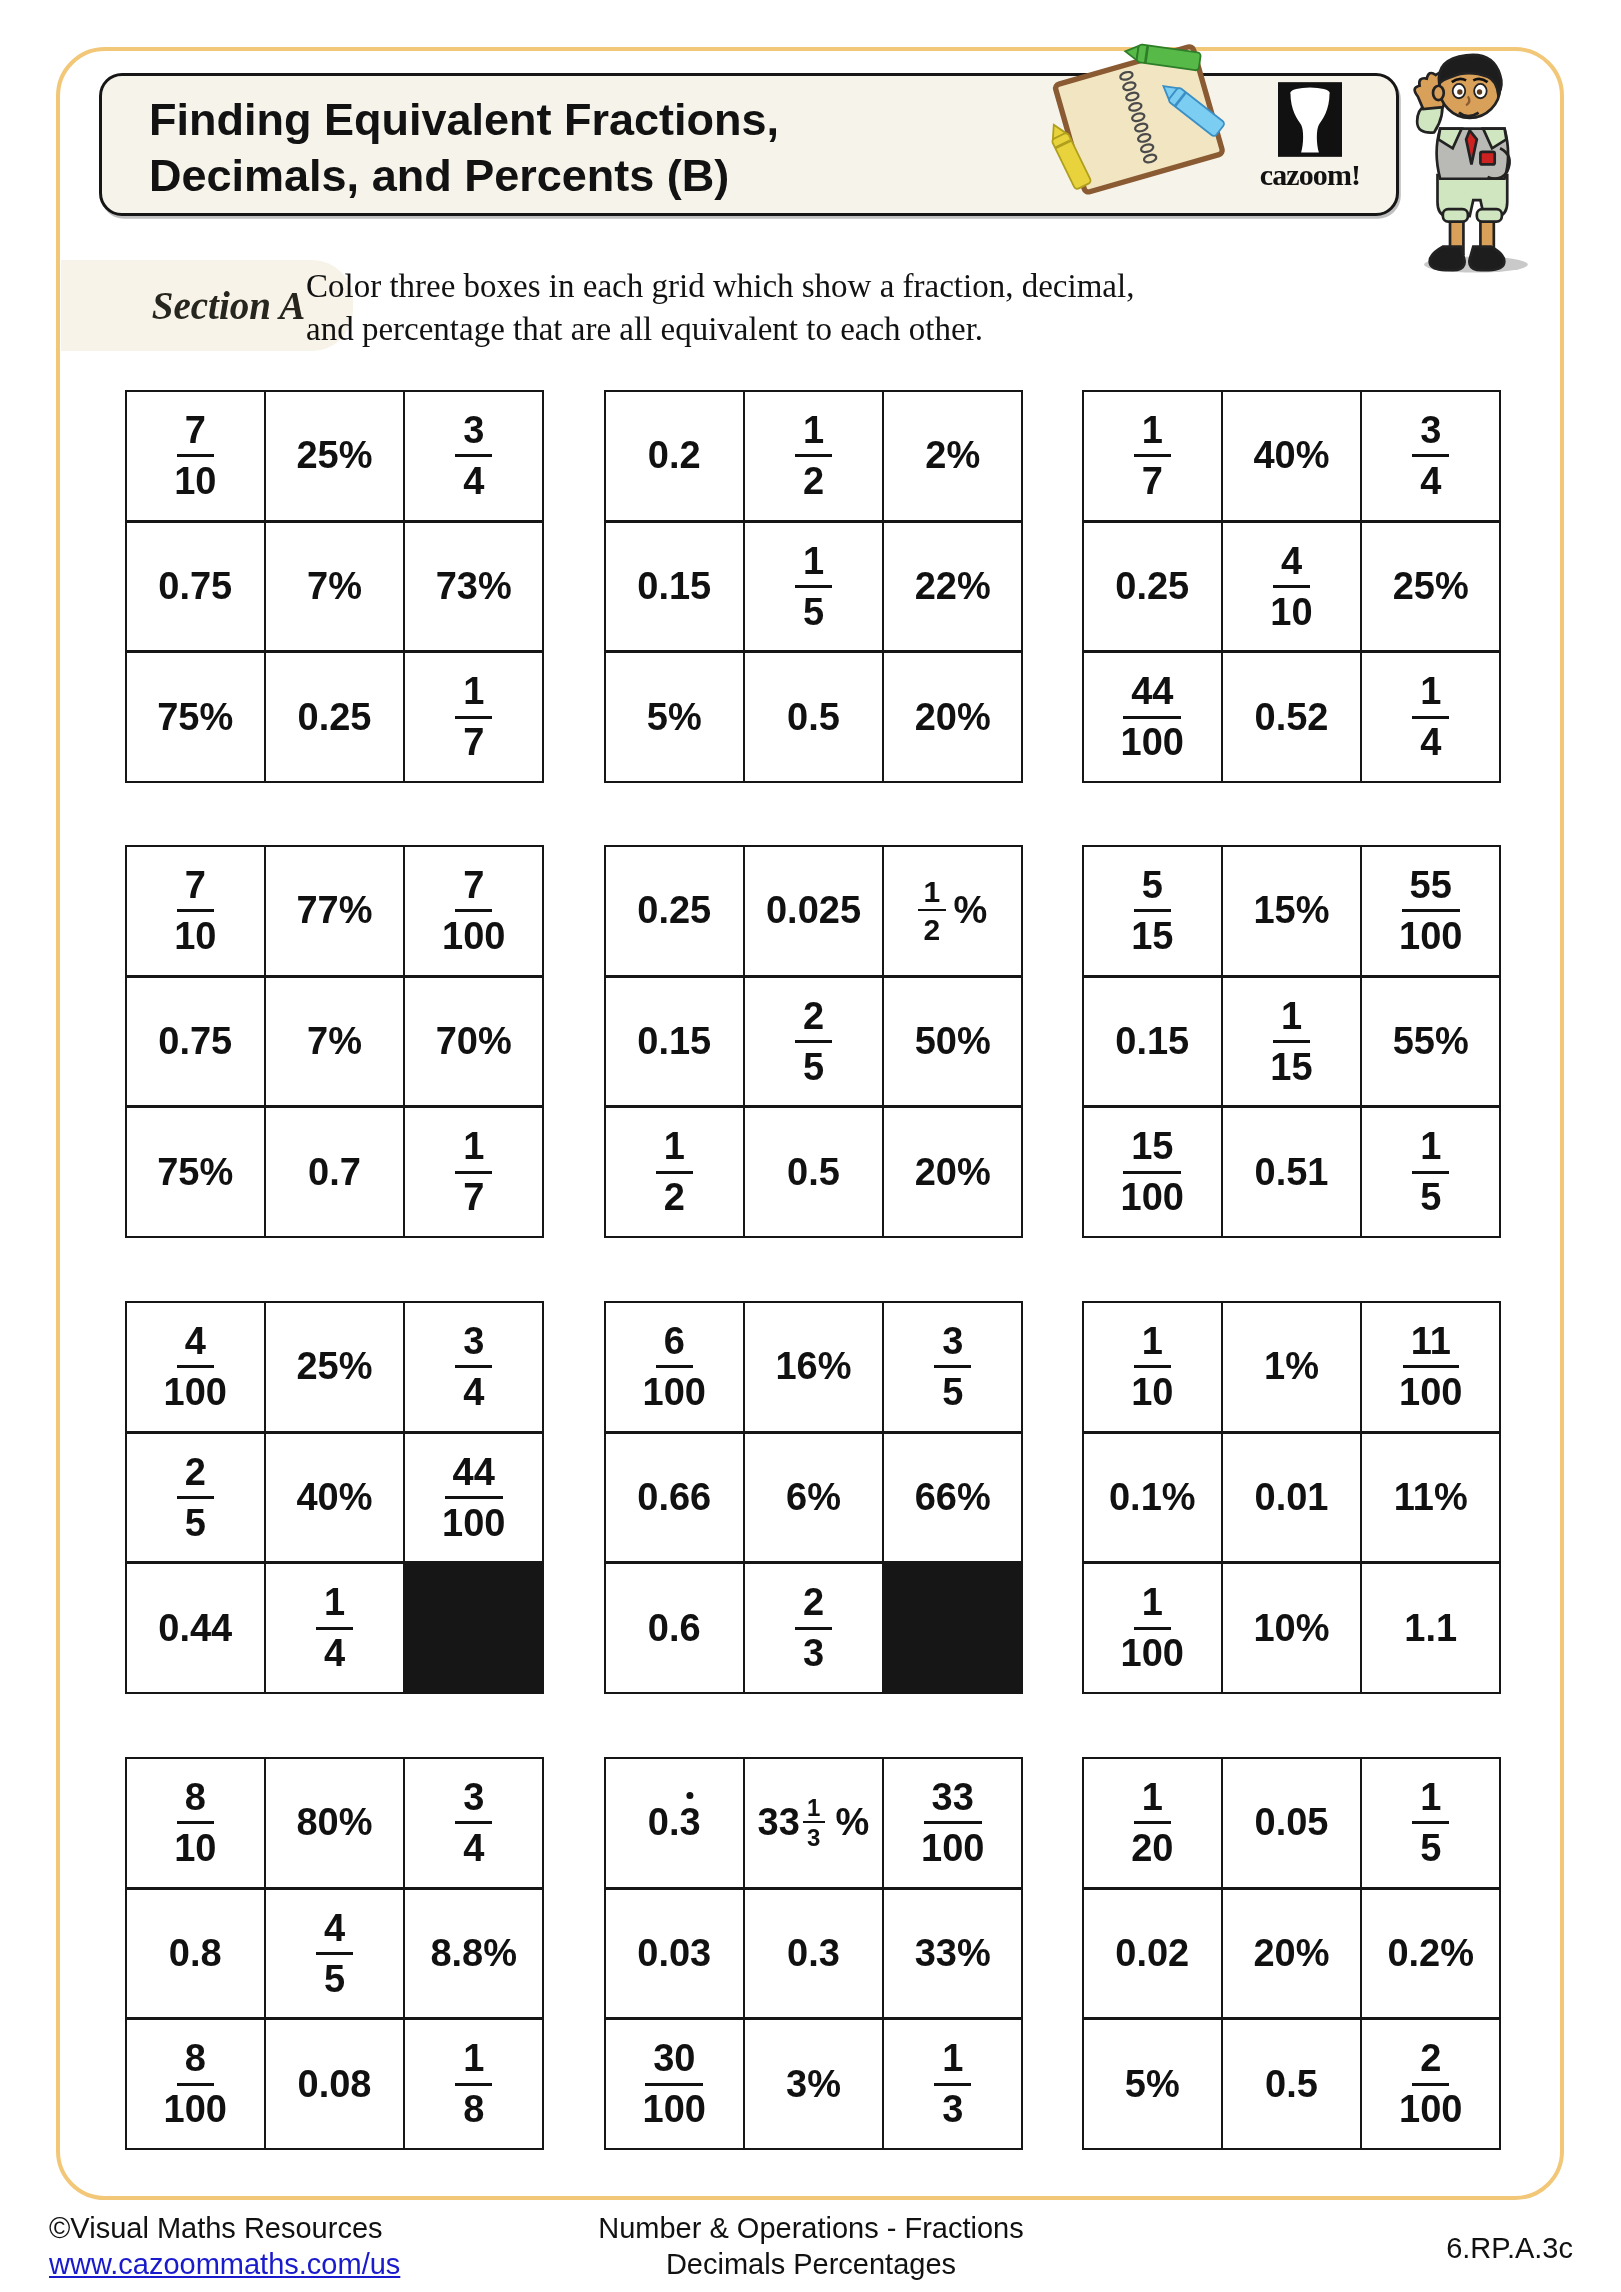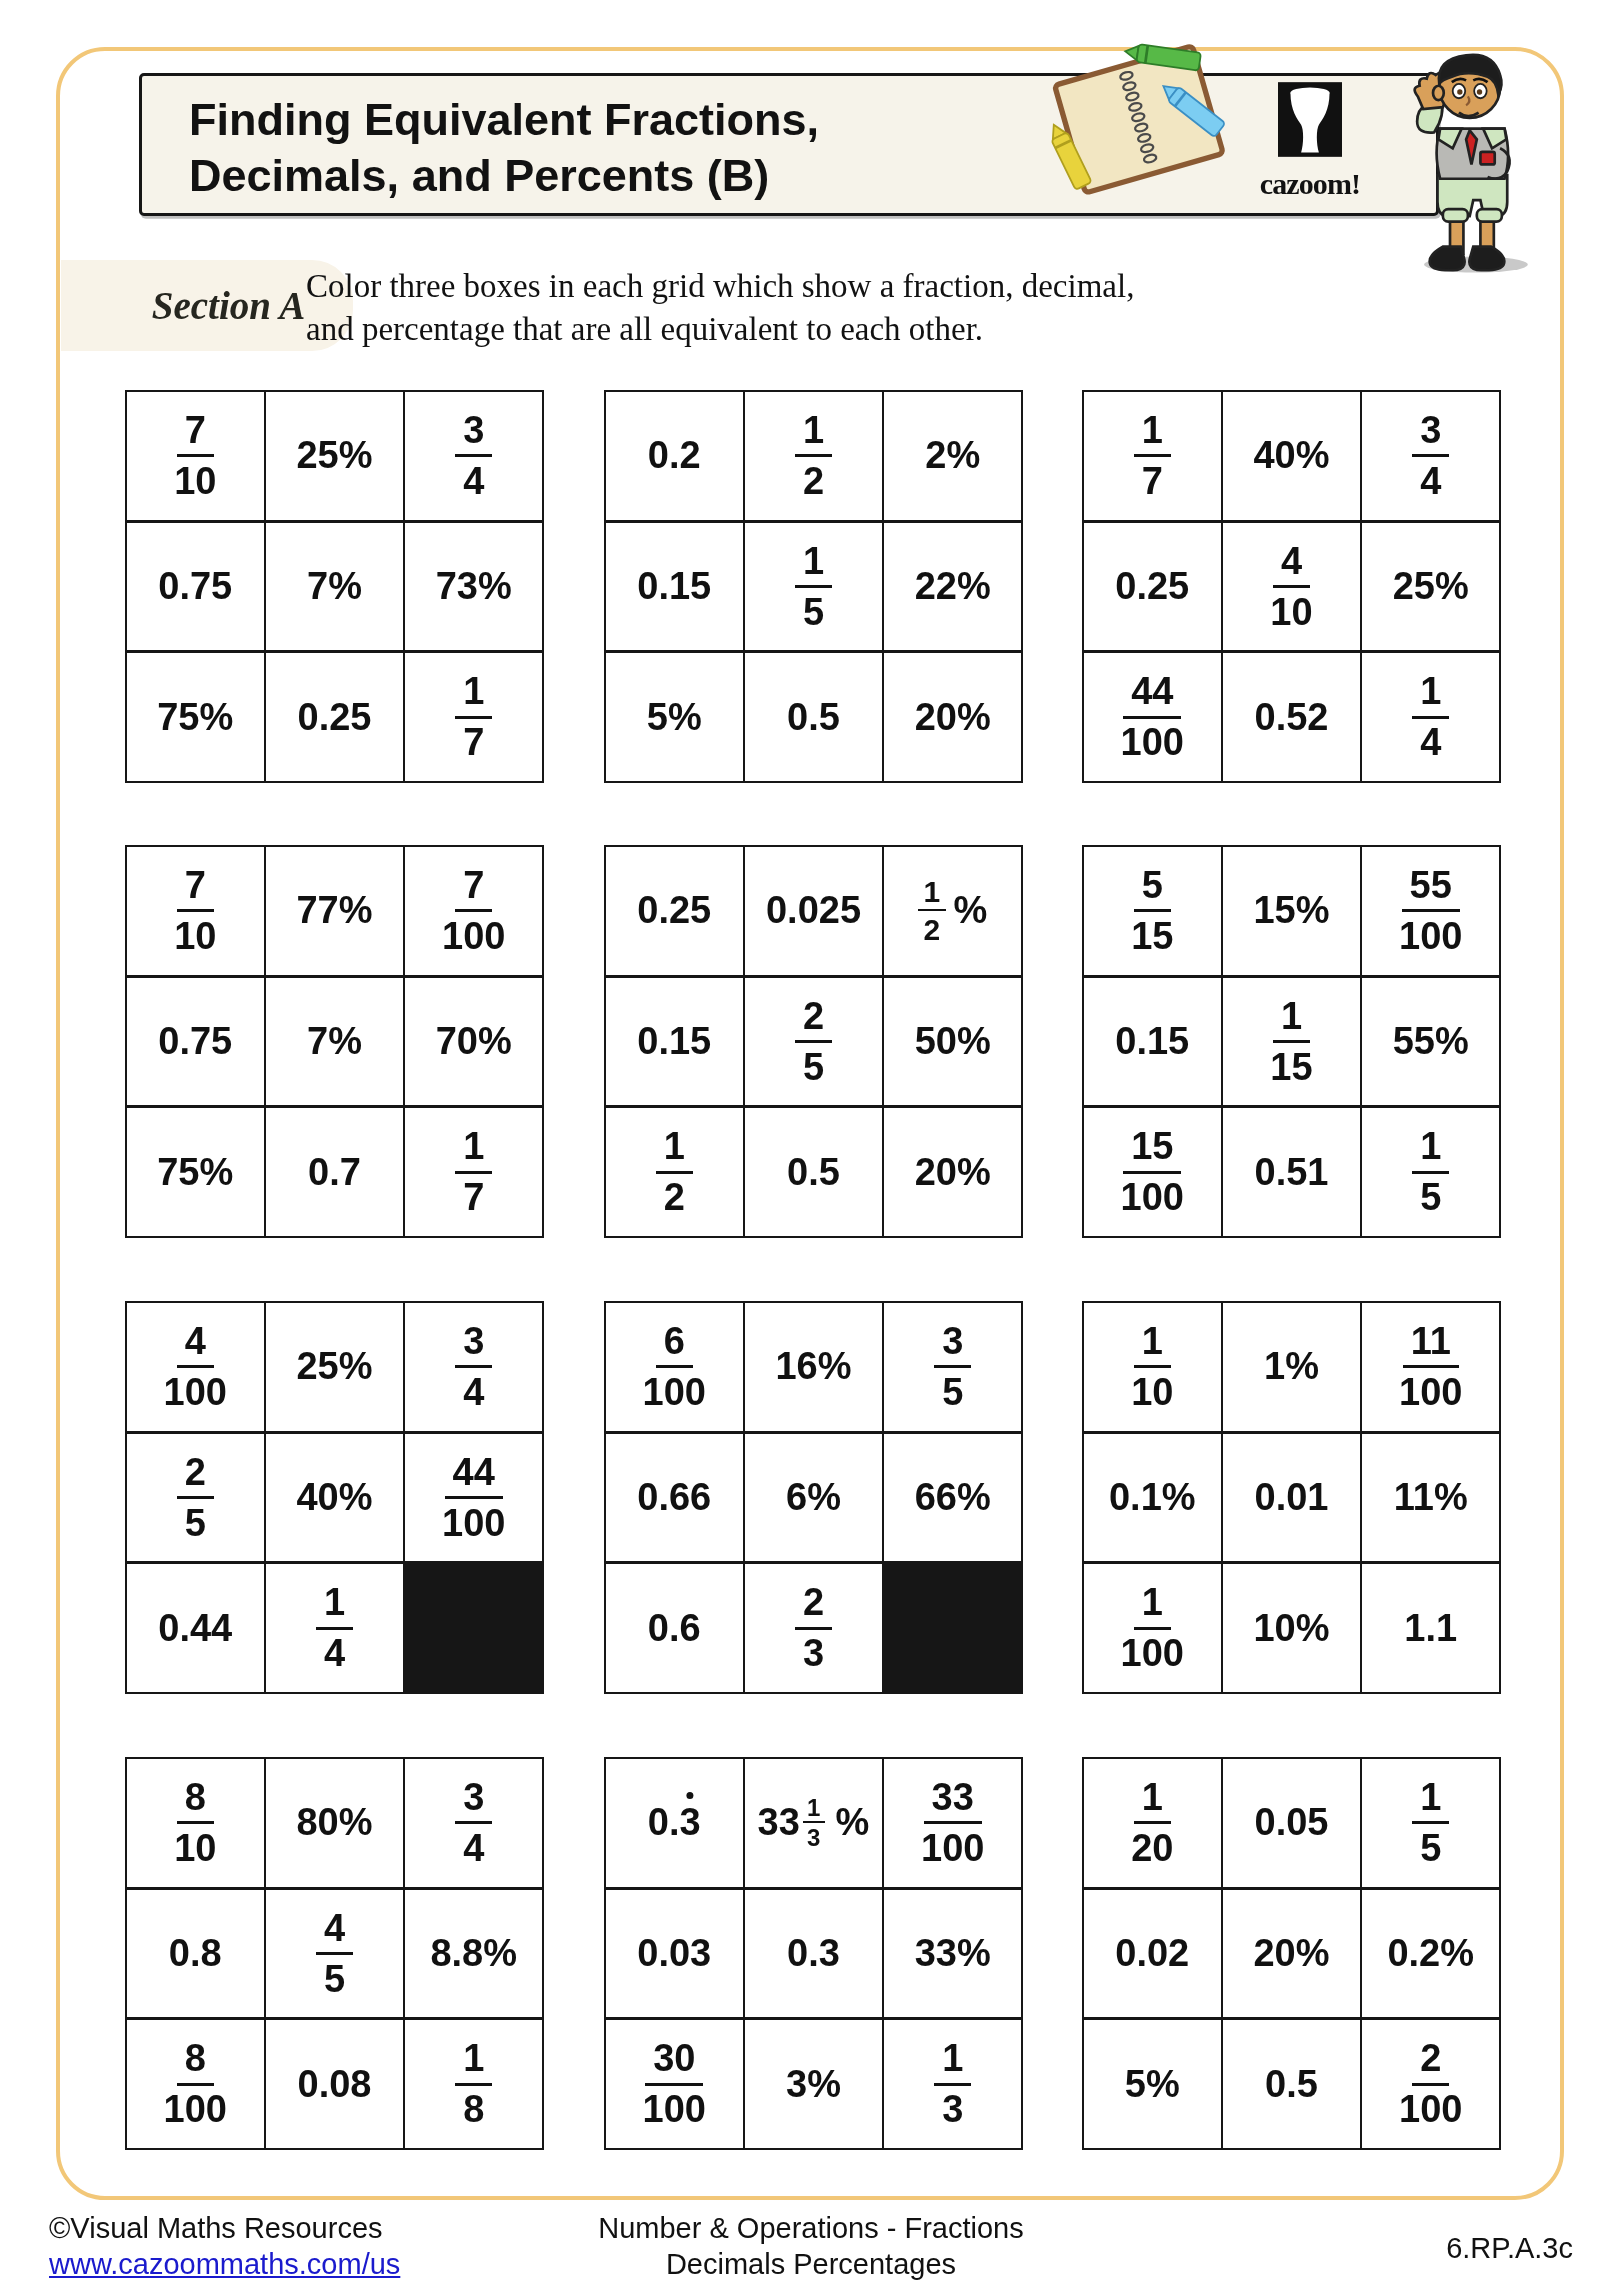--- a/index.html
+++ b/index.html
@@ -1,29 +1,29 @@
 <!DOCTYPE html>
 <html style="font-size:14.3px"><head>
 <meta charset="utf-8">
 <style>
   html,body{margin:0;padding:0;background:#fff;}
   .page{position:relative;width:1622px;height:2293px;background:#fff;overflow:hidden;
         font-family:"Liberation Sans",sans-serif;color:#111;}
   .outer-border{position:absolute;left:56px;top:47px;width:1500px;height:2145px;
         border:4.5px solid #f2c778;border-radius:49px;background:transparent;}
   .title-box{position:absolute;left:99px;top:73px;width:1294px;height:137px;
-        background:#f6f3ea;border:3.6px solid #161616;border-radius:5px;
-        box-shadow:1.8px 2.7px 0 rgba(0,0,0,0.25);margin-left:40px;}
+        background:#f6f3ea;border:3.6px solid #161616;border-radius:23px;
+        box-shadow:1.8px 2.7px 0 rgba(0,0,0,0.25);}
   .title-text{position:absolute;left:47px;top:16px;
         font-weight:700;font-size:45px;line-height:56px;color:#121212;}
   .title-text span{display:block;}
   .notebook{position:absolute;left:1028px;top:38px;width:224px;height:166px;}
   .logo{position:absolute;left:1225px;top:82px;width:170px;height:116px;text-align:center;}
   .logo-mark{display:block;margin:0 auto;}
-  .logo-text{display:block;margin-top:10px;font-family:"Liberation Serif",serif;
+  .logo-text{display:block;margin-top:1px;font-family:"Liberation Serif",serif;
         font-weight:700;font-size:30px;letter-spacing:-0.9px;color:#121212;}
   .boy{position:absolute;left:1391px;top:41px;width:152px;height:237px;z-index:5;}
   .section-label{position:absolute;left:61px;top:260px;width:249px;height:91px;
         background:#f8f3e8;border-radius:0 41px 41px 0;
         display:flex;align-items:center;justify-content:center;
         font-family:"Liberation Serif",serif;font-style:italic;font-weight:700;
         font-size:39px;color:#26261f;padding-left:43px;}
   .instruction{position:absolute;left:306px;top:265px;
         font-family:"Liberation Serif",serif;
         font-size:33px;line-height:43px;color:#121212;}

